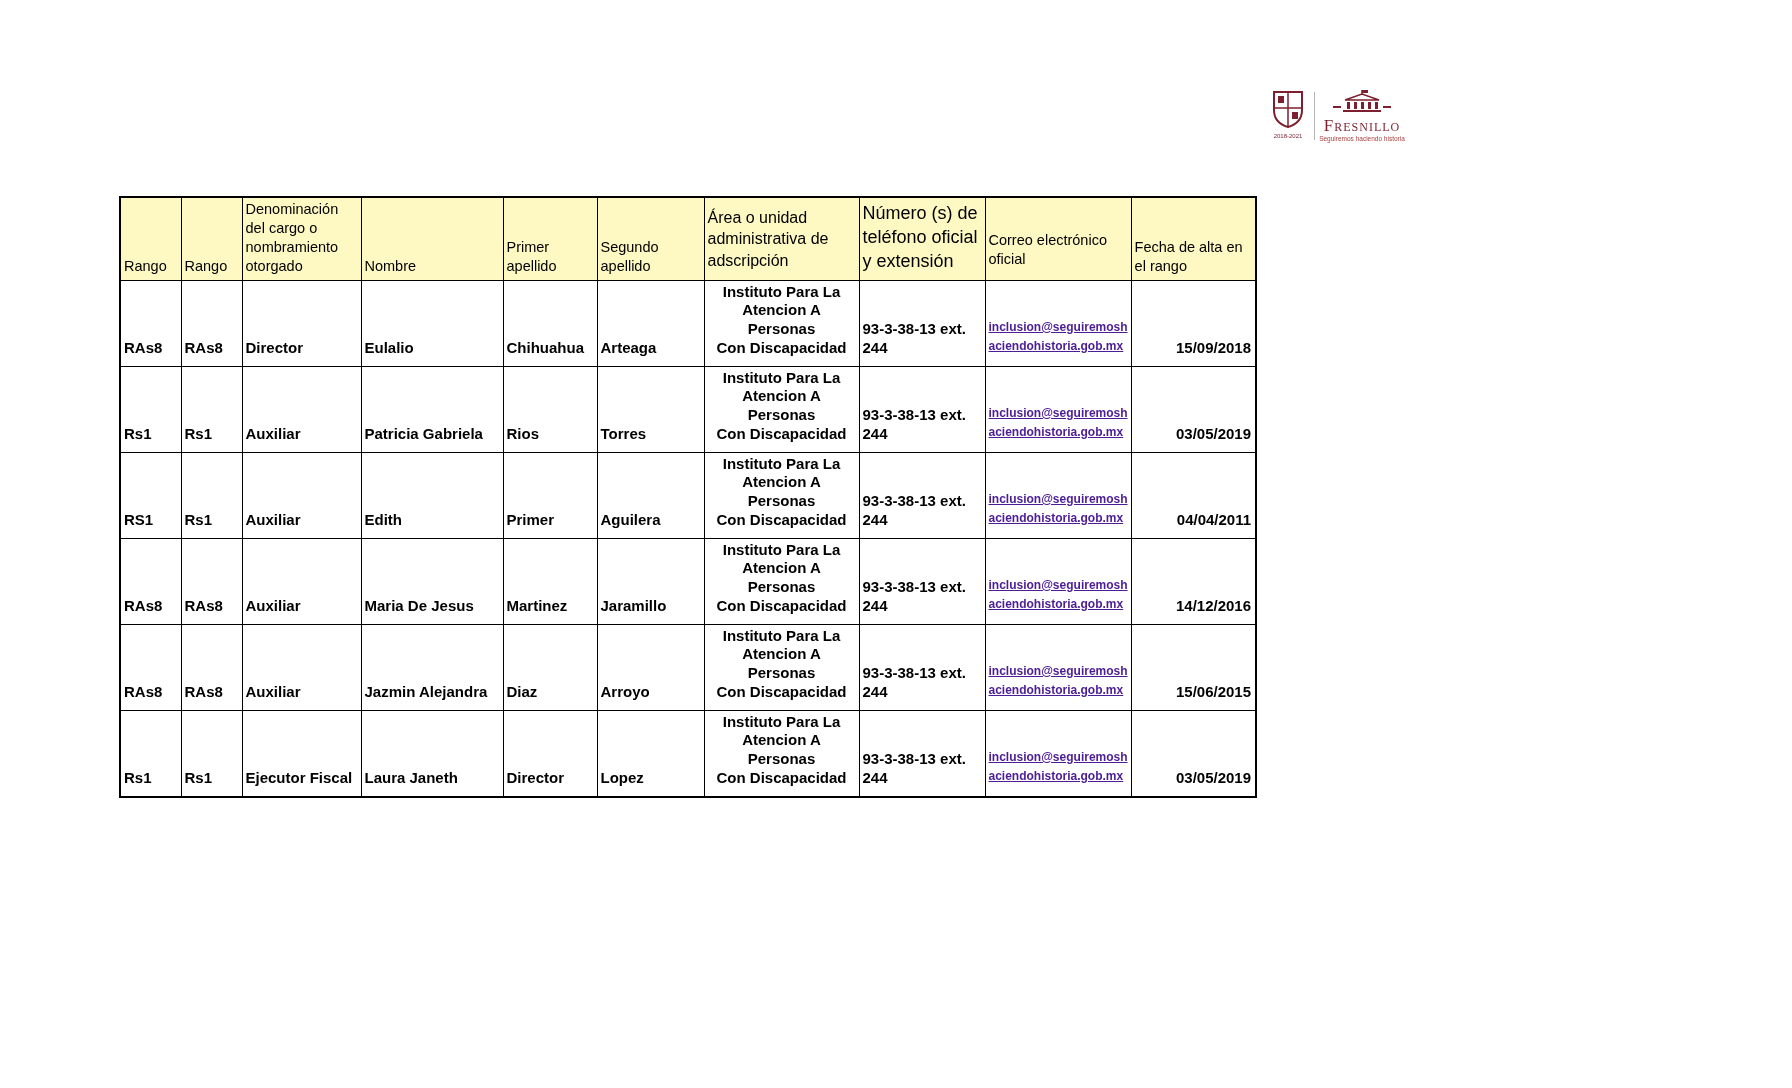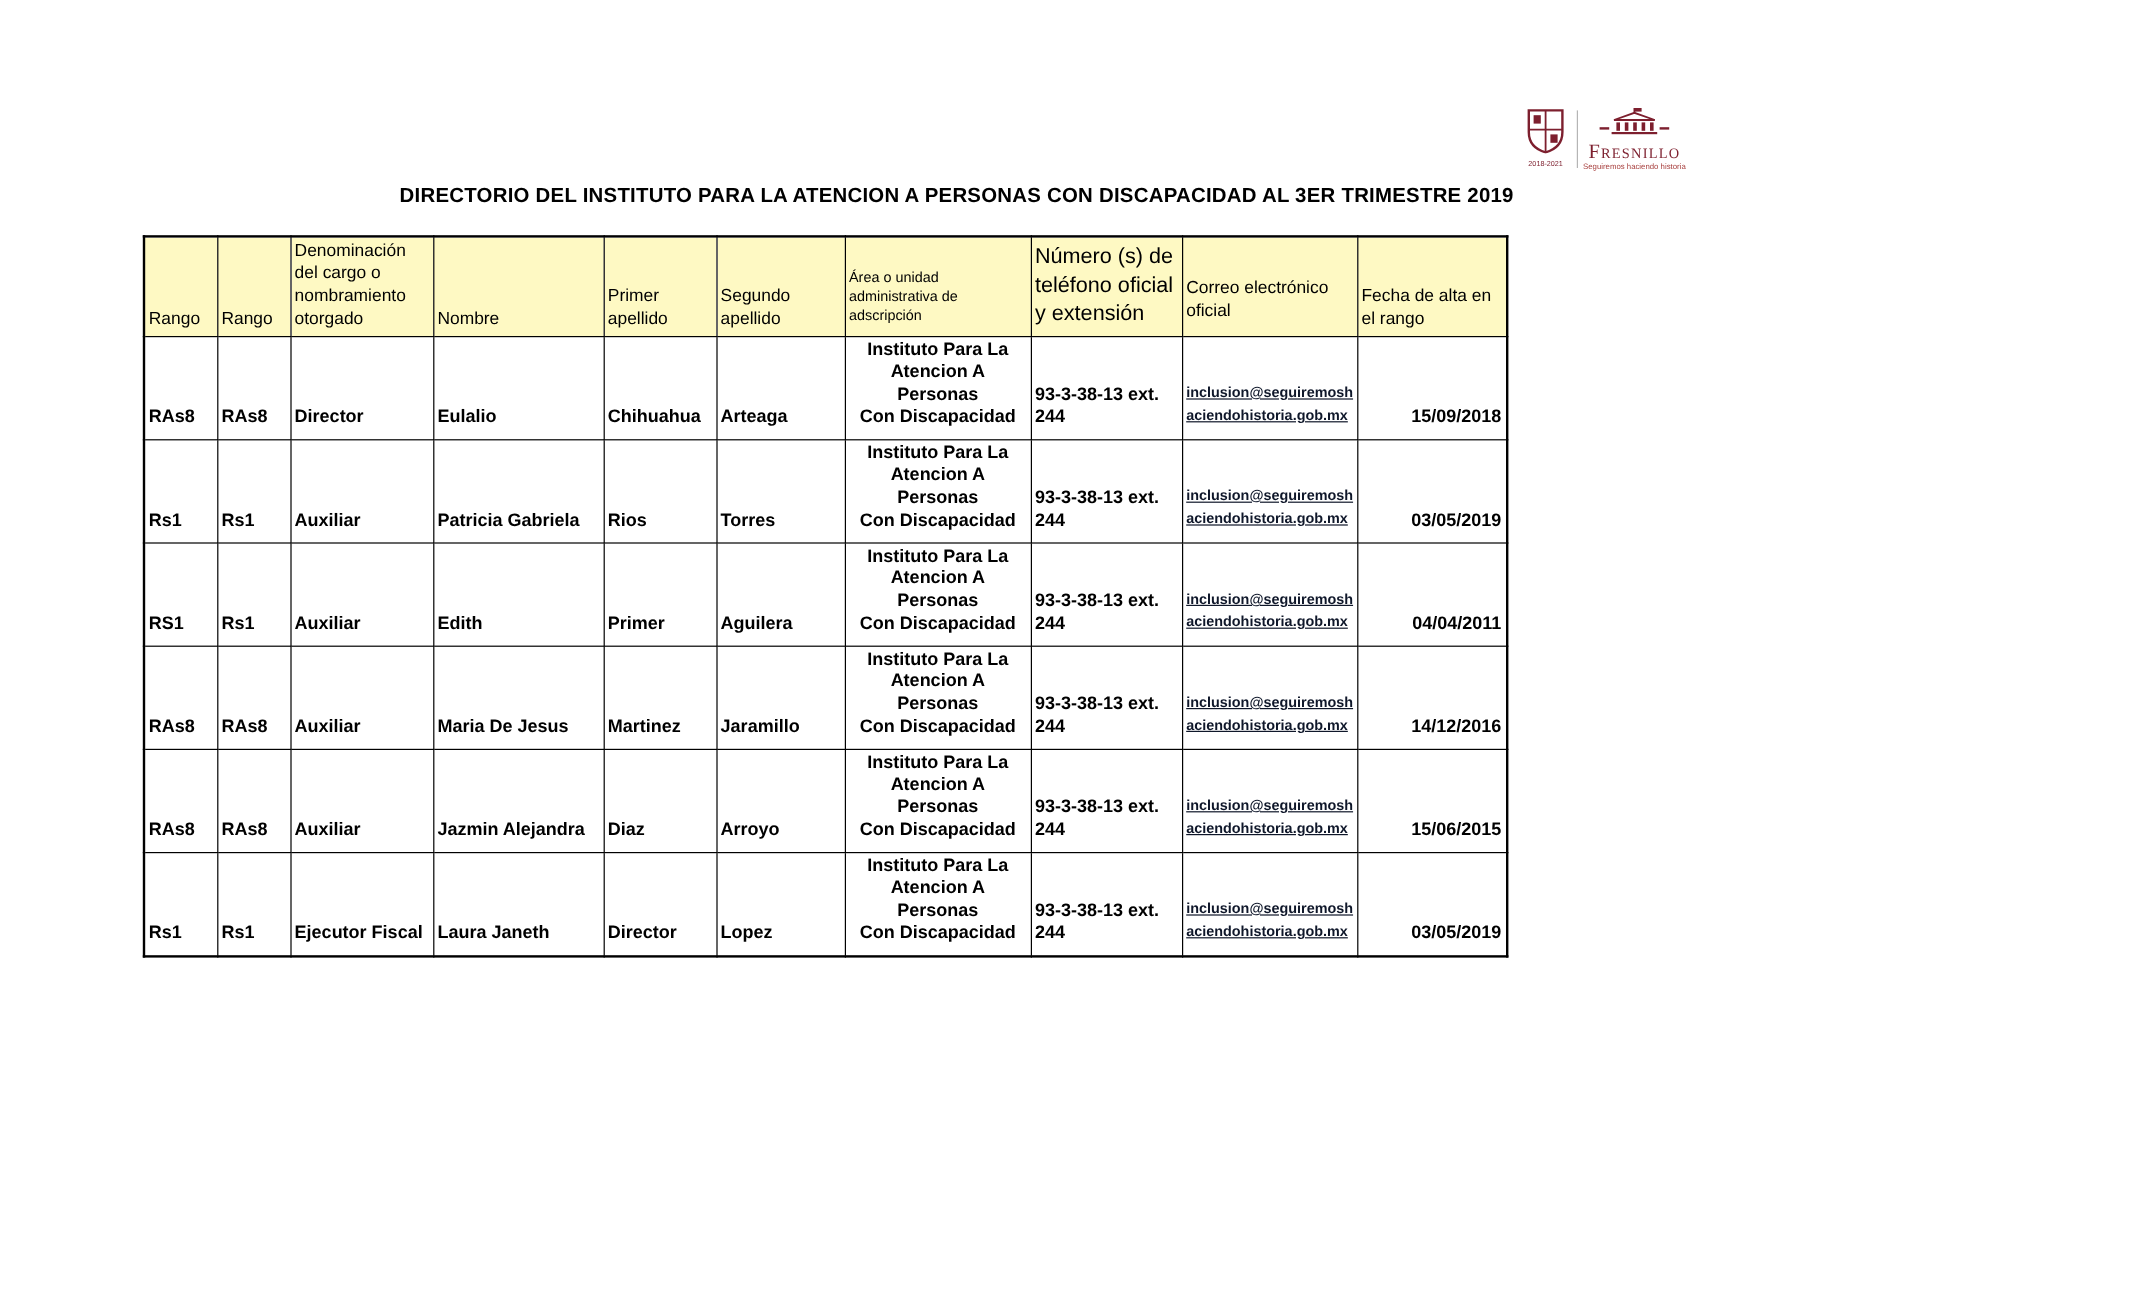--- a/index.html
+++ b/index.html
@@ -46,33 +46,33 @@
     vertical-align:bottom;
     padding:2px 3px 3px 3px;
     overflow:hidden;
   }
   .dir-table thead tr{height:80px;}
   .dir-table tbody tr{height:83px;}
   .dir-table th{
     background:#fef9c3;
     font-weight:normal; font-size:14.5px; text-align:left; line-height:1.32;
   }
-  th.h-small{font-size:12px; padding-bottom:8px; line-height:1.35;}
+  th.h-small{font-size:16px; padding-bottom:8px; line-height:1.35;}
   th.h-tel{font-size:18px; padding-bottom:6px;}
   th.h-mail{padding-bottom:10px;}
   .dir-table td{
     font-size:15px; font-weight:bold; line-height:1.25;
     padding-bottom:8px;
   }
   td.c-area{text-align:center; white-space:pre-line;}
   td.c-tel{white-space:pre-line;}
   td.c-mail{padding-bottom:10px;}
   td.c-mail .mail{
     font-size:12px; font-weight:bold; text-decoration:underline;
-    white-space:pre-line; line-height:1.45; color:#0f172a;
+    white-space:pre-line; line-height:1.45; color:#4c1d95;
     cursor:pointer;
   }
   td.c-fecha{text-align:right; padding-right:4px;padding-left:40px;}
 </style>
 </head>
 <body>
 
 <div class="page">
 
   <div class="logo">
@@ -103,21 +103,20 @@
           <rect x="12" y="20" width="38" height="2" fill="#7d1f2e"></rect>
           <rect x="2" y="16" width="8" height="2" fill="#7d1f2e"></rect>
           <rect x="52" y="16" width="8" height="2" fill="#7d1f2e"></rect>
         </svg>
       </span>
       <span class="brand-name">Fresnillo</span>
       <span class="brand-tagline">Seguiremos haciendo historia</span>
     </div>
   </div>
 
-  <div class="doc-title">DIRECTORIO DEL INSTITUTO PARA LA ATENCION A PERSONAS CON DISCAPACIDAD AL 3ER TRIMESTRE 2019</div>
 
   <table class="dir-table">
     <colgroup>
       <col style="width:61px">
         <col style="width:61px">
         <col style="width:119px">
       <col style="width:142px">
         <col style="width:94px">
         <col style="width:107px">
       <col style="width:155px">

